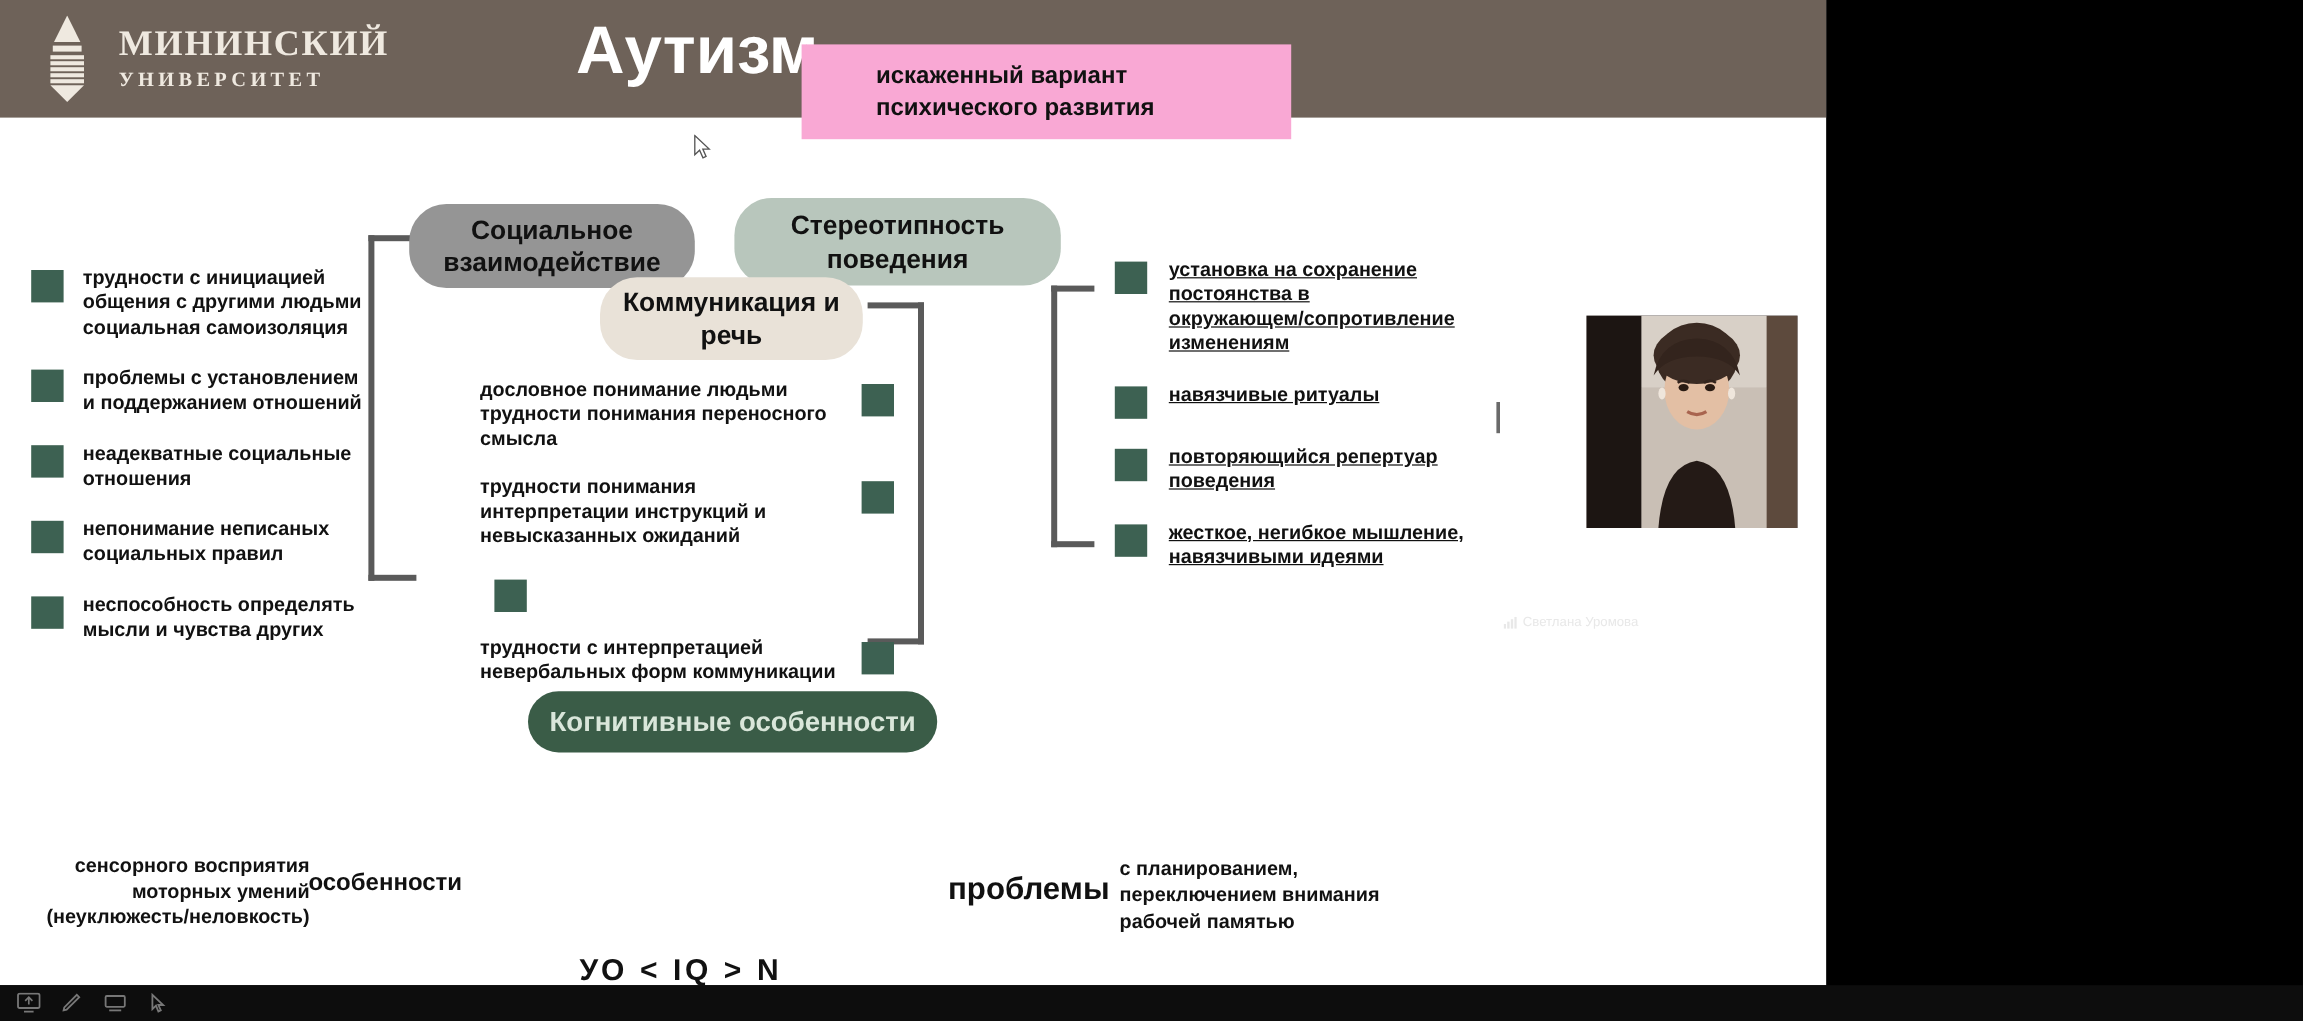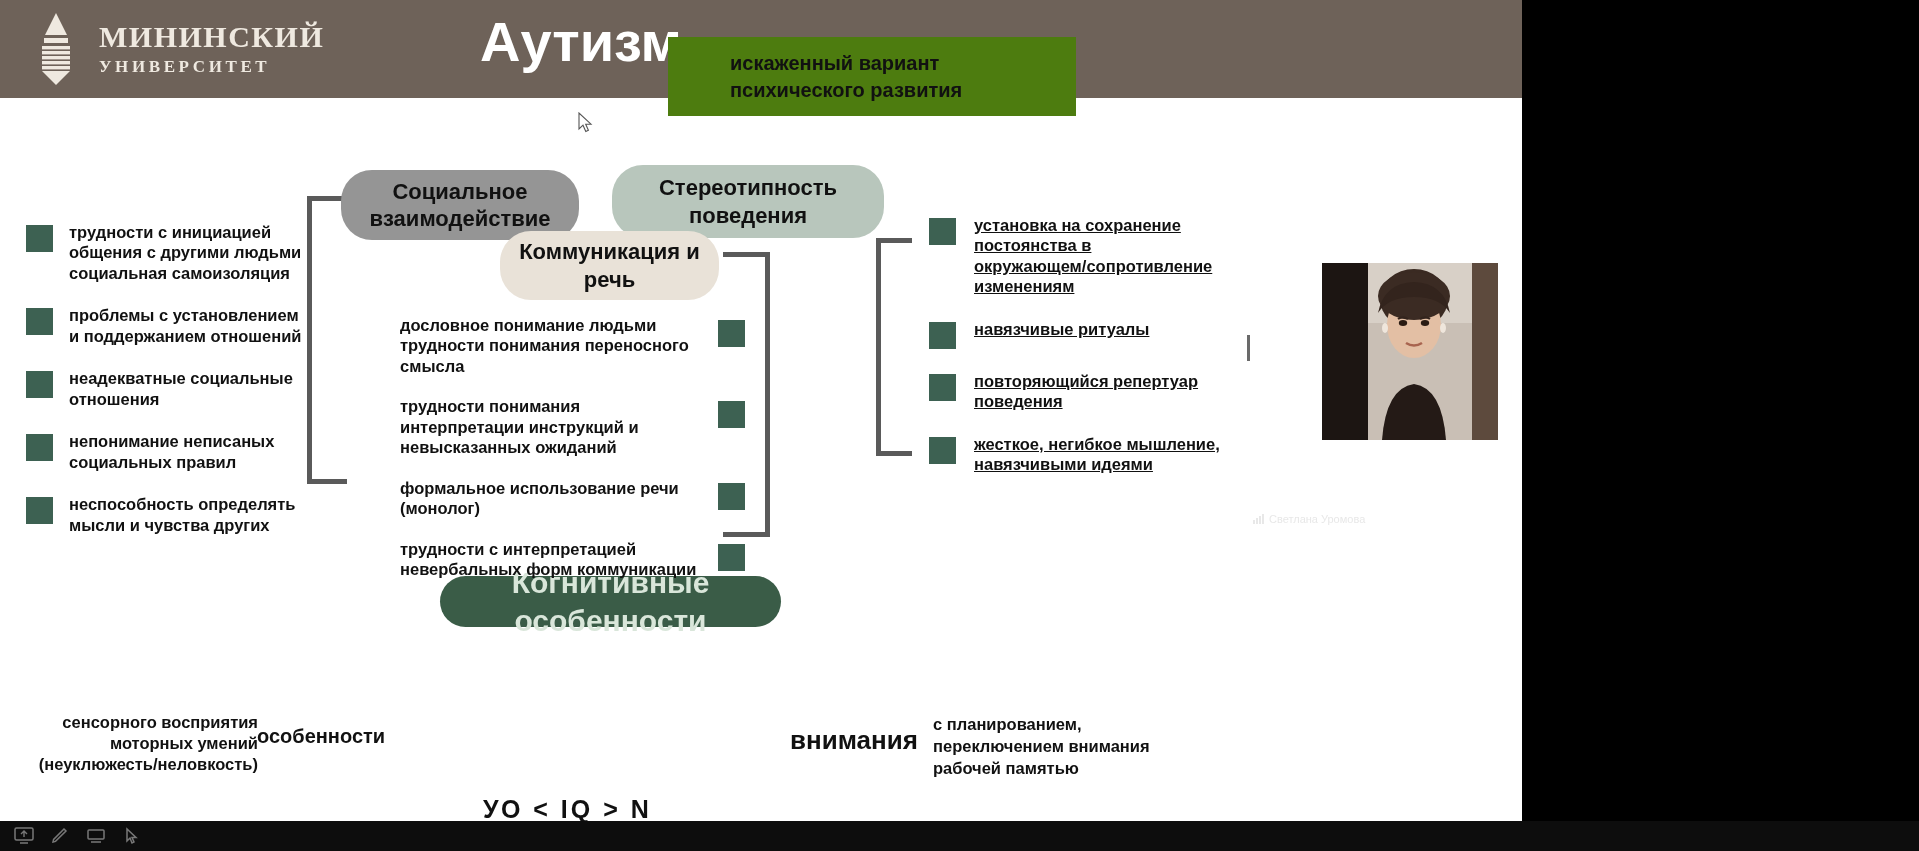--- a/index.html
+++ b/index.html
@@ -43,21 +43,21 @@
   #slide-title {
     position: absolute; left: 480px; top: 9px;
     font-size: 56px; font-weight: bold; color: #ffffff;
     letter-spacing: 0px;
   }
 
   
   #callout-distorted {
     position: absolute; left: 668px; top: 37px;
     width: 408px; height: 79px;
-    background: #4d7c0f;
+    background: #f9a8d4;
     display: flex; flex-direction: column; justify-content: center;
     padding-left: 62px;
   }
   #callout-distorted span {
     font-size: 20px; font-weight: bold; color: #111; line-height: 1.35;
   }
 
   
   .cat-box {
     position: absolute;
@@ -73,21 +73,21 @@
   #box-stereo {
     left: 612px; top: 165px; width: 272px; height: 73px;
     background: #b8c6bc; font-size: 22px;
   }
   #box-comm {
     left: 500px; top: 231px; width: 219px; height: 69px;
     background: #e9e2d8; font-size: 22px;
   }
   #box-cognitive {
     left: 440px; top: 576px; width: 341px; height: 51px;
-    background: #3a5c47; color: #d9e6da; font-size: 30px;
+    background: #3a5c47; color: #d9e6da; font-size: 23px;
   }
 
   
   .bracket { position: absolute; }
   #bracket-left {
     left: 307px; top: 196px; width: 40px; height: 288px;
     border-left: 5px solid #5a5a5a;
     border-top: 5px solid #5a5a5a;
     border-bottom: 5px solid #5a5a5a;
     border-right: none;
@@ -288,22 +288,20 @@
 смысла</div>
         <div class="bullet-sq"></div>
       </div>
       <div class="mid-row">
         <div class="bullet-text">трудности  понимания
 интерпретации  инструкций  и
 невысказанных  ожиданий</div>
         <div class="bullet-sq"></div>
       </div>
       <div class="mid-row">
-        <div class="bullet-text">формальное использование  речи
-(монолог)</div>
         <div class="bullet-sq"></div>
       </div>
       <div class="mid-row">
         <div class="bullet-text">трудности  с интерпретацией
 невербальных  форм коммуникации</div>
         <div class="bullet-sq"></div>
       </div>
     </div>
 
     <div class="bullet-list" id="list-right">
@@ -329,21 +327,21 @@
 навязчивыми  идеями</div>
       </div>
     </div>
 
     <div id="bottom-left-text">
       <span class="ln1">сенсорного  восприятия</span>
       <span class="ln2">моторных  умений</span>
       <span class="ln3">(неуклюжесть/неловкость)</span>
     </div>
     <div id="word-osobennosti">особенности</div>
-    <div id="word-problemy">внимания</div>
+    <div id="word-problemy">проблемы</div>
     <div id="bottom-right-text" style="white-space:pre-line">с планированием,
 переключением внимания
 рабочей памятью</div>
     <div id="iq-formula">УО  &lt;  IQ  &gt;  N</div>
 
     <svg id="cursor" viewBox="0 0 16 22">
       <path d="M1 1 L1 17 L5 13.2 L7.8 19.5 L10.4 18.3 L7.7 12.2 L13 12.2 Z" fill="#ffffff" stroke="#555" stroke-width="1.1"></path>
     </svg>
   </div>
 

